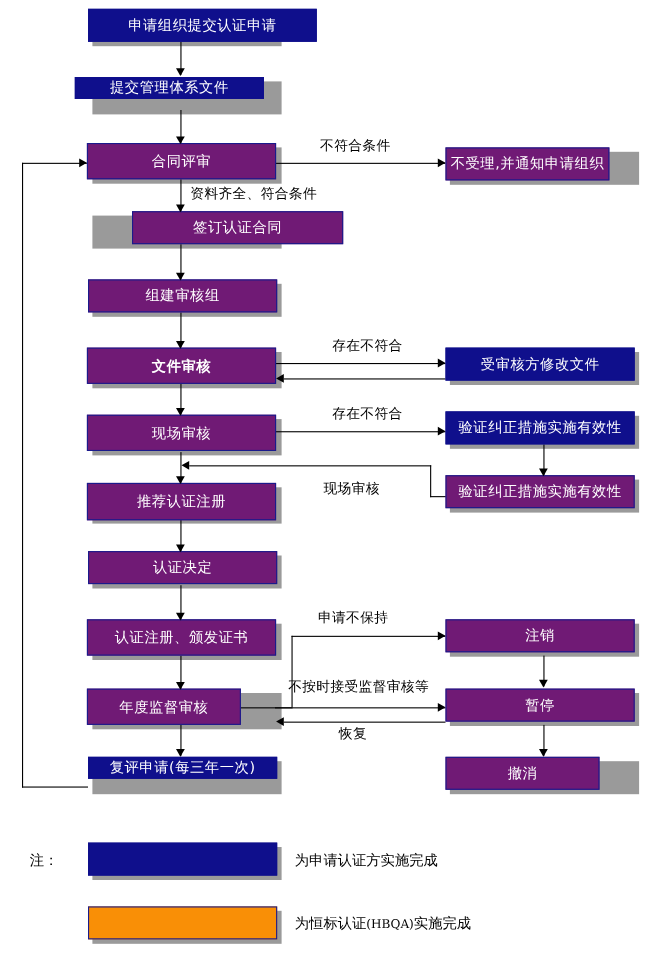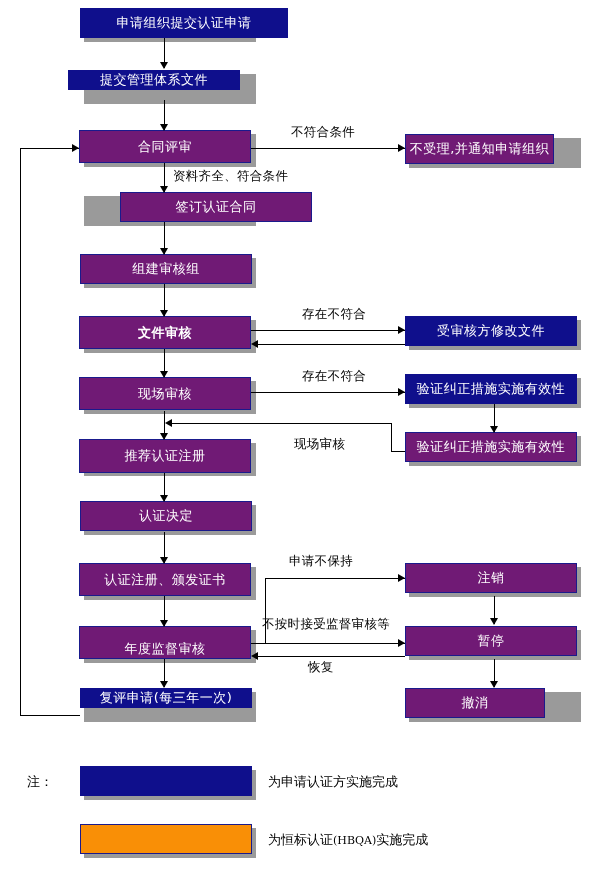--- a/index.html
+++ b/index.html
@@ -226,21 +226,21 @@
     </div>
   <div class="node orange" style="left:80px;  top:501px; width:172px; height:30px;">
       <span class="lbl">认证决定</span>
     </div>
   <div class="node orange" style="left:79px;  top:563px; width:172px; height:33px;">
       <span class="lbl">认证注册、颁发证书</span>
     </div>
   <div class="node orange" style="left:405px; top:563px; width:172px; height:30px;">
       <span class="lbl">注销</span>
     </div>
-  <div class="node orange" style="left:79px;  top:626px; width:172px; height:33px;align-items:flex-end;">
+  <div class="node orange" style="left:79px;  top:626px; width:140px; height:33px;">
       <span class="lbl">年度监督审核</span>
     </div>
   <div class="node orange" style="left:405px; top:626px; width:172px; height:30px;">
       <span class="lbl">暂停</span>
     </div>
   <div class="node navy" style="left:80px;  top:688px; width:172px; height:20px;">
       <span class="lbl">复评申请(每三年一次)</span>
     </div>
   <div class="node orange" style="left:405px; top:688px; width:140px; height:30px;">
       <span class="lbl">撤消</span>

